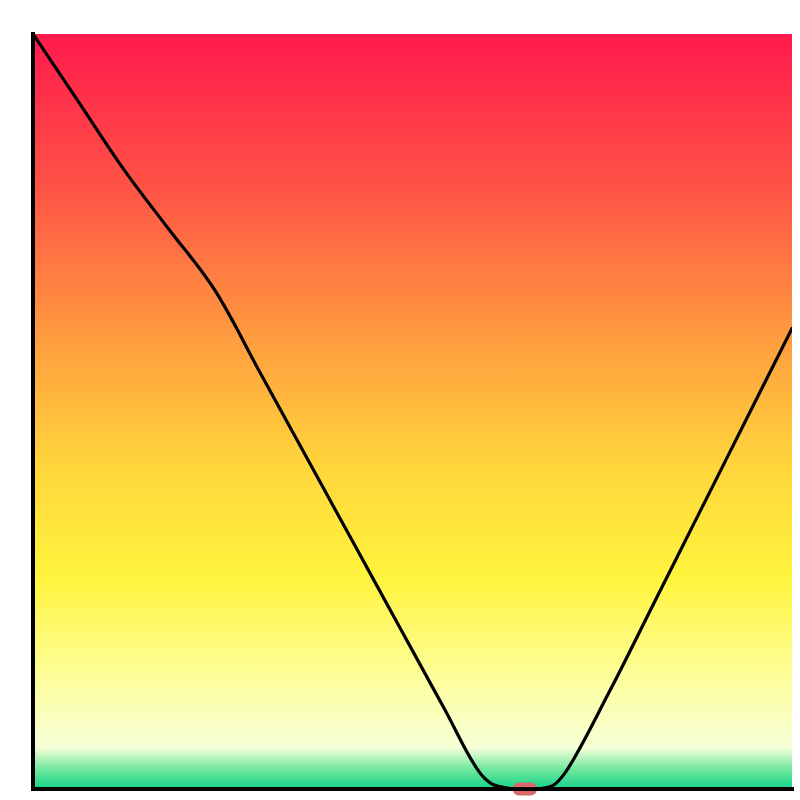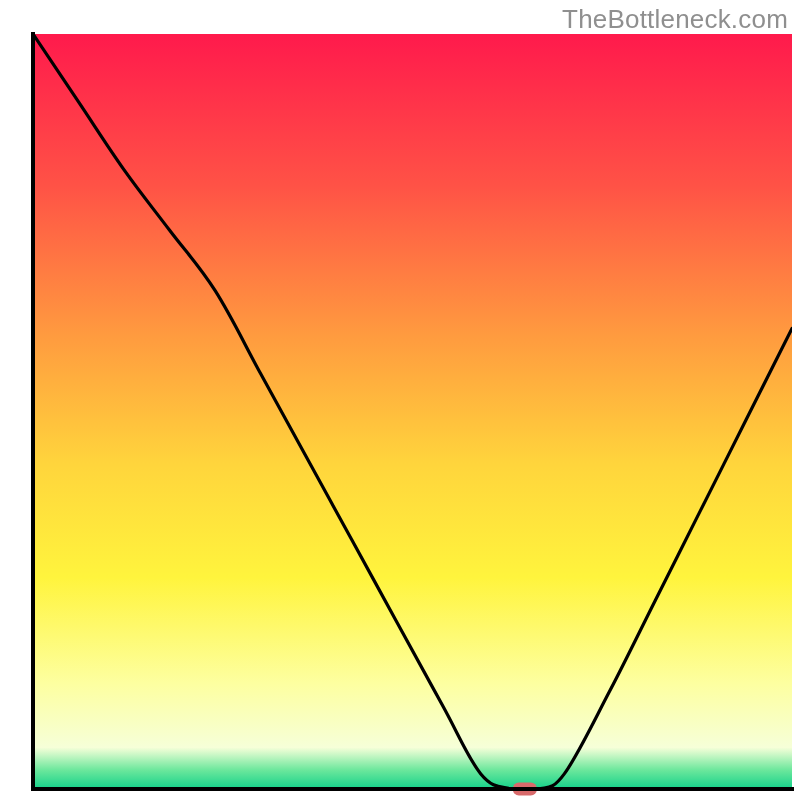--- a/index.html
+++ b/index.html
@@ -27,21 +27,20 @@
   svg.plot {
     position: absolute;
     left: 0;
     top: 0;
   }
 </style>
 </head>
 <body>
 
 <div class="frame">
-  <div class="attribution">TheBottleneck.com</div>
 
   <svg class="plot" width="800" height="800" viewBox="0 0 800 800">
     <defs>
       <linearGradient id="bg-grad" x1="0" y1="0" x2="0" y2="1">
           <stop offset="0%" stop-color="#ff1a4c"></stop>
           <stop offset="20%" stop-color="#ff5246"></stop>
           <stop offset="40%" stop-color="#ff9b3f"></stop>
           <stop offset="56.99999999999999%" stop-color="#ffd53c"></stop>
           <stop offset="72%" stop-color="#fff43d"></stop>
           <stop offset="86%" stop-color="#fdffa0"></stop>

